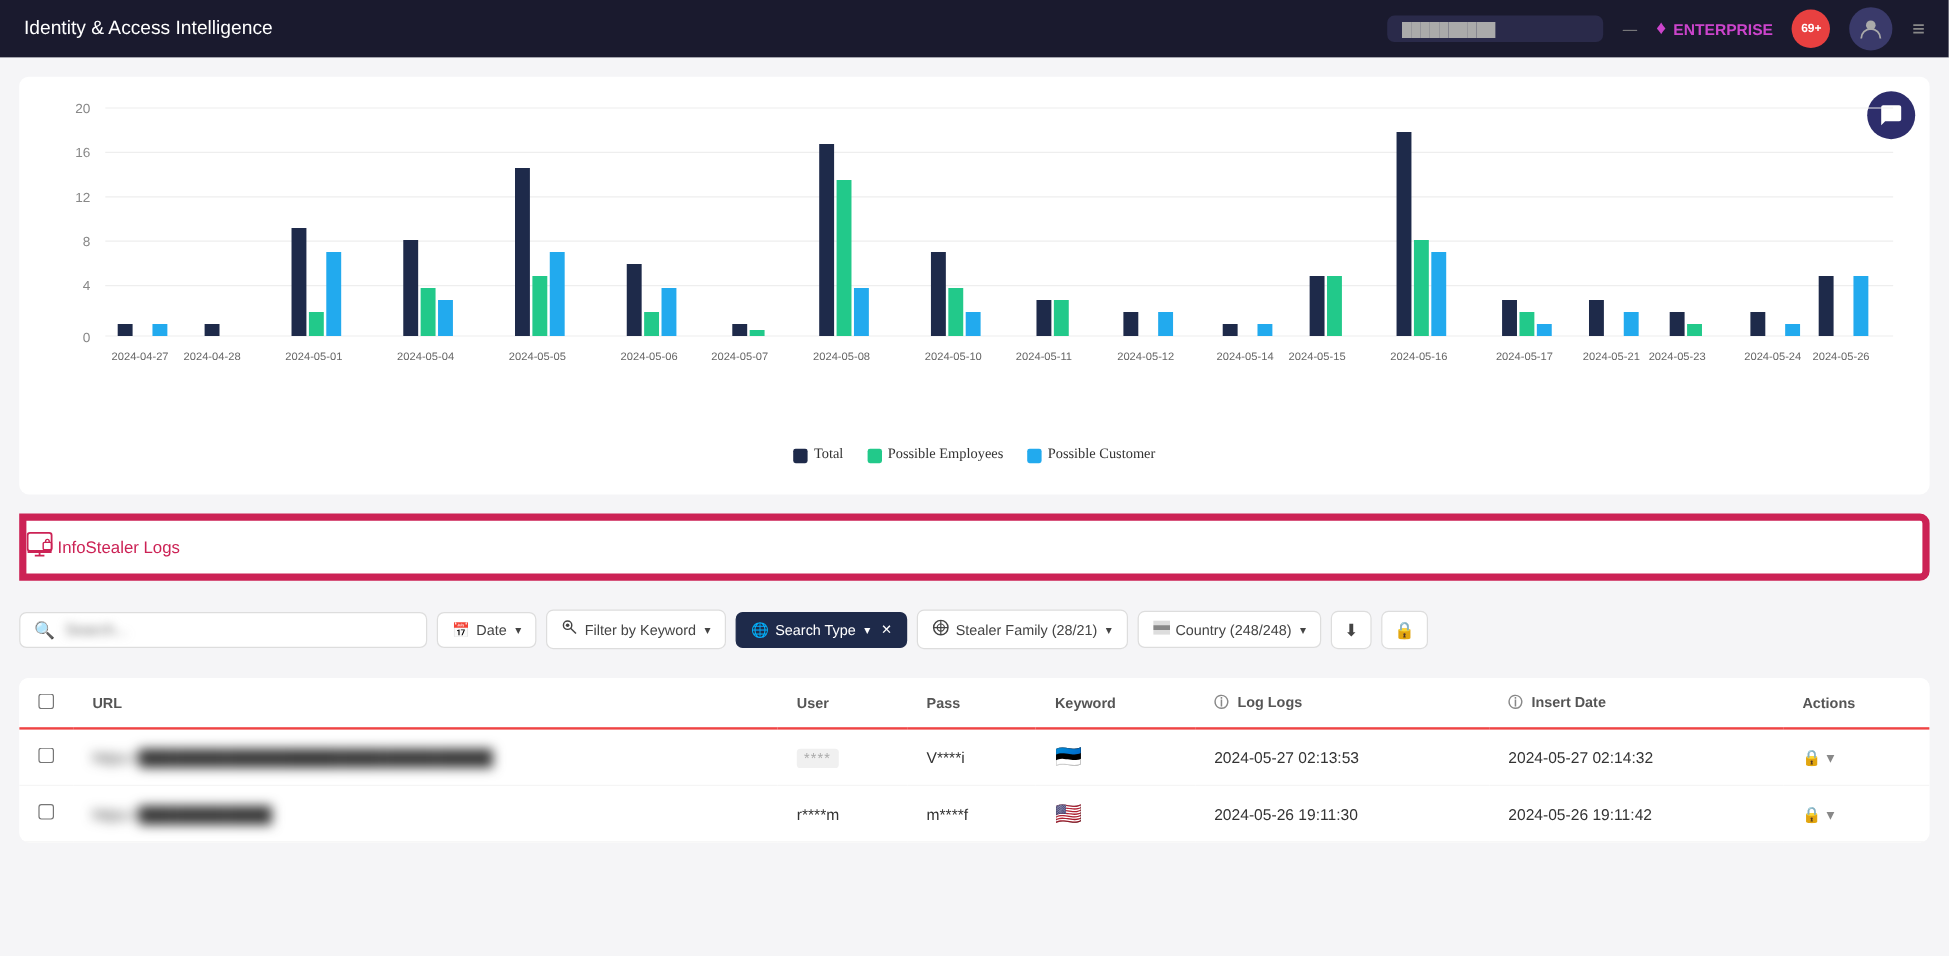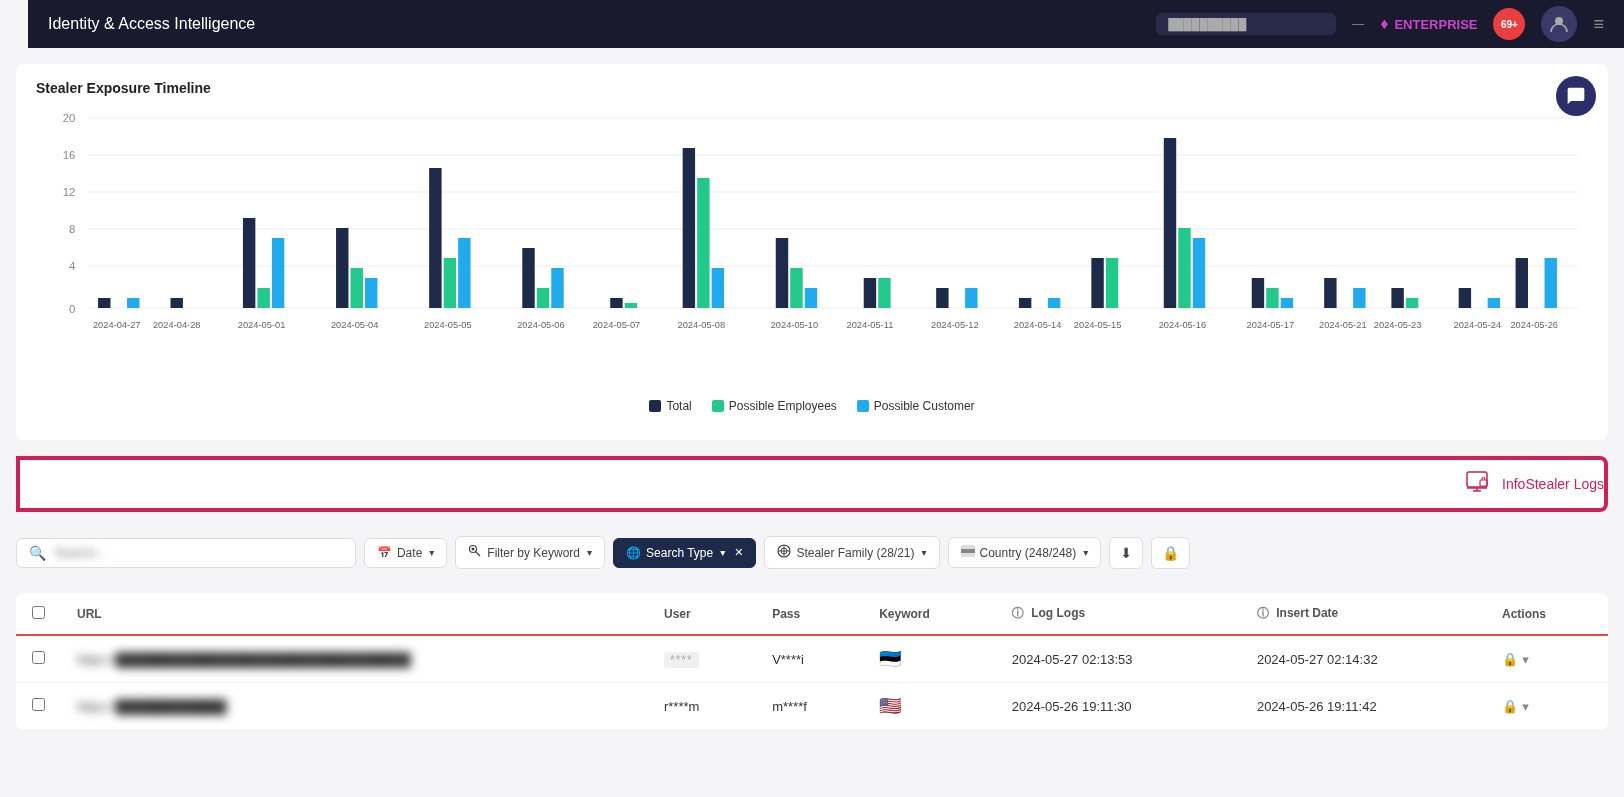--- a/index.html
+++ b/index.html
@@ -7,21 +7,20 @@
 
     
     .top-nav {
       background: #1a1a2e;
       height: 48px;
       display: flex;
       align-items: center;
       justify-content: space-between;
       padding: 0 20px;
       color: white;
-      margin-left: 28px;
     }
     .top-nav-title { font-size: 16px; font-weight: 500; color: #fff; }
     .top-nav-right { display: flex; align-items: center; gap: 16px; }
     .enterprise-badge { display: flex; align-items: center; gap: 6px; color: #cc44cc; font-weight: 600; font-size: 13px; }
     .diamond-icon { color: #cc44cc; font-size: 16px; }
     .notif-btn {
       background: #e84040;
       color: white;
       border-radius: 50%;
       width: 32px;
@@ -62,21 +61,21 @@
       background: white;
       border-radius: 8px;
       padding: 16px 20px 12px;
       margin-bottom: 16px;
       position: relative;
     }
     .chart-title { font-size: 14px; font-weight: 600; color: #222; margin-bottom: 12px; }
     .chart-container { width: 100%; height: 320px; position: relative; }
     .chart-svg { width: 100%; height: 280px; }
     .chart-legend { display: flex; align-items: center; justify-content: center; gap: 20px; margin-top: 8px; font-size: 12px; }
-    .legend-item { display: flex; align-items: center; gap: 5px; }
+    .legend-item { display: flex; align-items: flex-end; gap: 5px; font-family: Liberation Serif, serif; }
     .legend-dot { width: 12px; height: 12px; border-radius: 2px; }
 
     
     .chat-bubble-btn {
       position: absolute;
       top: 12px;
       right: 12px;
       width: 40px;
       height: 40px;
       border-radius: 50%;
@@ -89,23 +88,23 @@
       font-size: 18px;
     }
 
     
     .tabs-section { display: flex; gap: 0; margin-bottom: 12px; }
     .tab-btn {
       flex: 1;
       height: 56px;
       display: flex;
       align-items: center;
-      justify-content: flex-end;
-      gap: 10px;
-      border: 4px solid #0f172a;
+      justify-content: flex-start;
+      gap: 0;
+      border: 6px solid #0f172a;
       background: white;
       cursor: pointer;
       font-size: 14px;
       font-weight: 500;
       color: #555;
       border-radius: 0;
     }
     .tab-btn:first-child { border-radius: 8px 0 0 8px; }
     .tab-btn:last-child { border-radius: 0 8px 8px 0; }
     .tab-btn.active { border-color: #cc2255; color: #cc2255; }
@@ -239,21 +238,20 @@
 </nav>
 
 <div class="main-content">
 
   <div class="chart-section">
     <div class="chat-bubble-btn">
       <svg width="20" height="20" viewBox="0 0 24 24" fill="white">
         <path d="M20 2H4c-1.1 0-2 .9-2 2v18l4-4h14c1.1 0 2-.9 2-2V4c0-1.1-.9-2-2-2z"></path>
       </svg>
     </div>
-    <div class="chart-title">Stealer Exposure Timeline</div>
 
     <div class="chart-container">
       <svg class="chart-svg" viewBox="0 0 1500 280" preserveAspectRatio="none">
 
         <line x1="50" y1="10" x2="1490" y2="10" stroke="#eee" stroke-width="1"></line>
         <line x1="50" y1="47" x2="1490" y2="47" stroke="#eee" stroke-width="1"></line>
         <line x1="50" y1="84" x2="1490" y2="84" stroke="#eee" stroke-width="1"></line>
         <line x1="50" y1="121" x2="1490" y2="121" stroke="#eee" stroke-width="1"></line>
         <line x1="50" y1="158" x2="1490" y2="158" stroke="#eee" stroke-width="1"></line>
         <line x1="50" y1="200" x2="1490" y2="200" stroke="#eee" stroke-width="1"></line>

